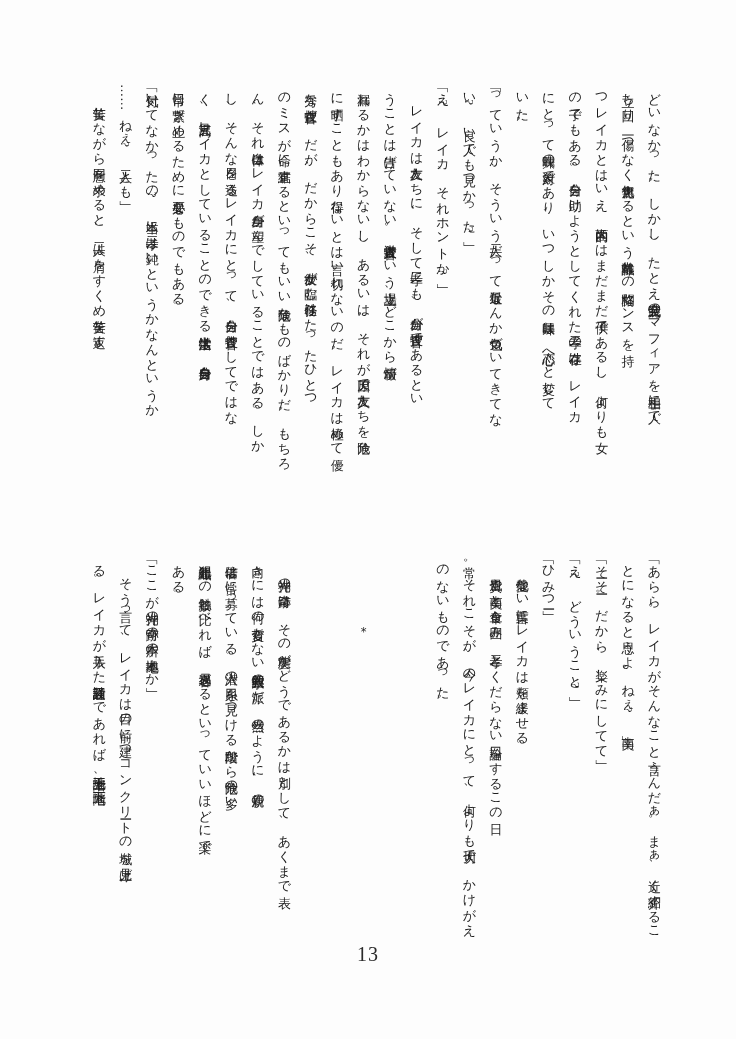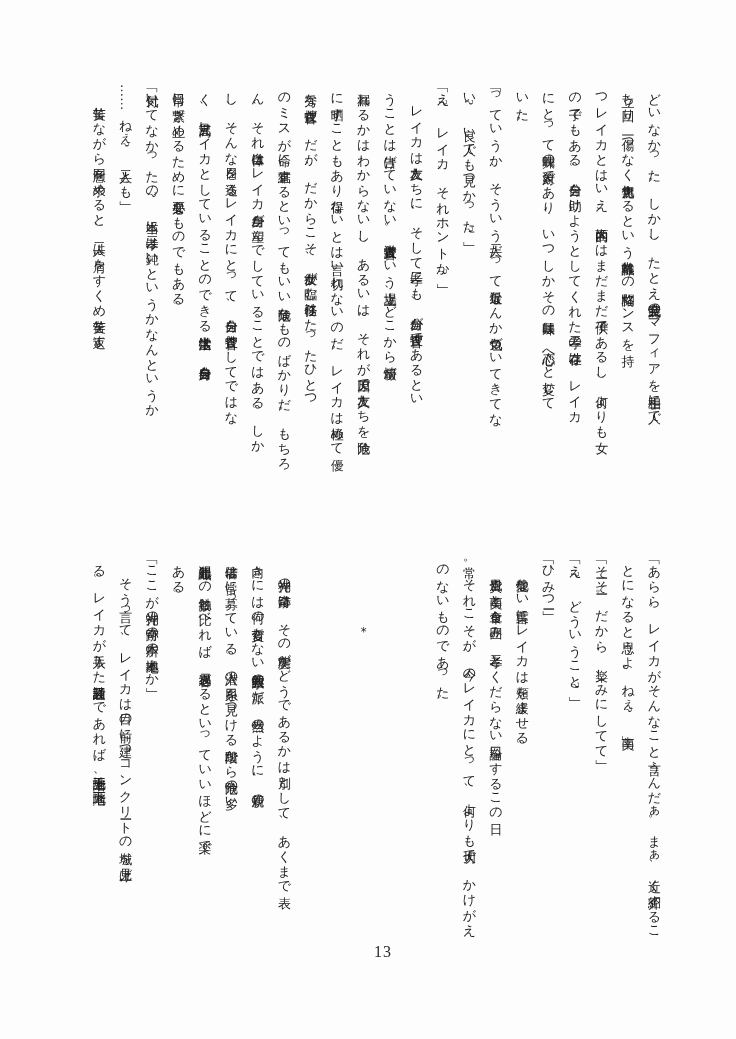--- a/index.html
+++ b/index.html
@@ -41,22 +41,22 @@
     white-space: nowrap;
   }
   .line.sep {
     font-size: 13px;
   }
   .page-number {
     position: absolute;
     left: 344px;
     top: 943px;
     width: 48px;
-    text-align: right;
-    font-size: 16px;
+    text-align: center;
+    font-size: 20px;
     color: #2a2a2a;
     letter-spacing: 1px;
   }
 </style>
 </head>
 <body>
 
 <div class="page">
 
   <div class="text-block top">

